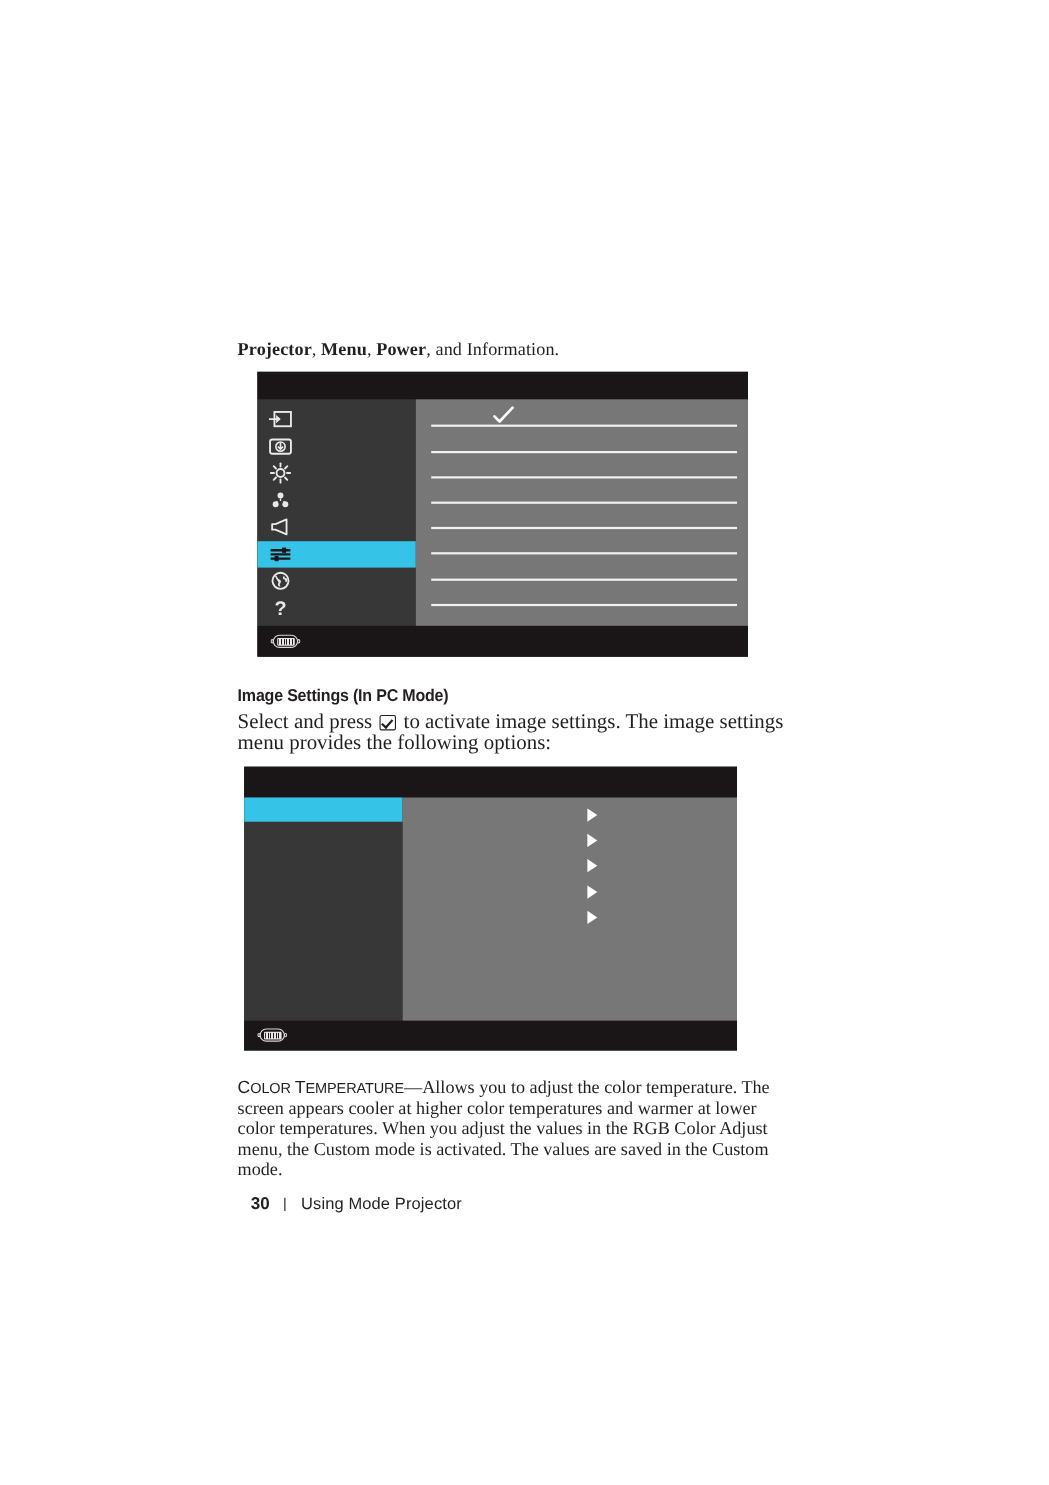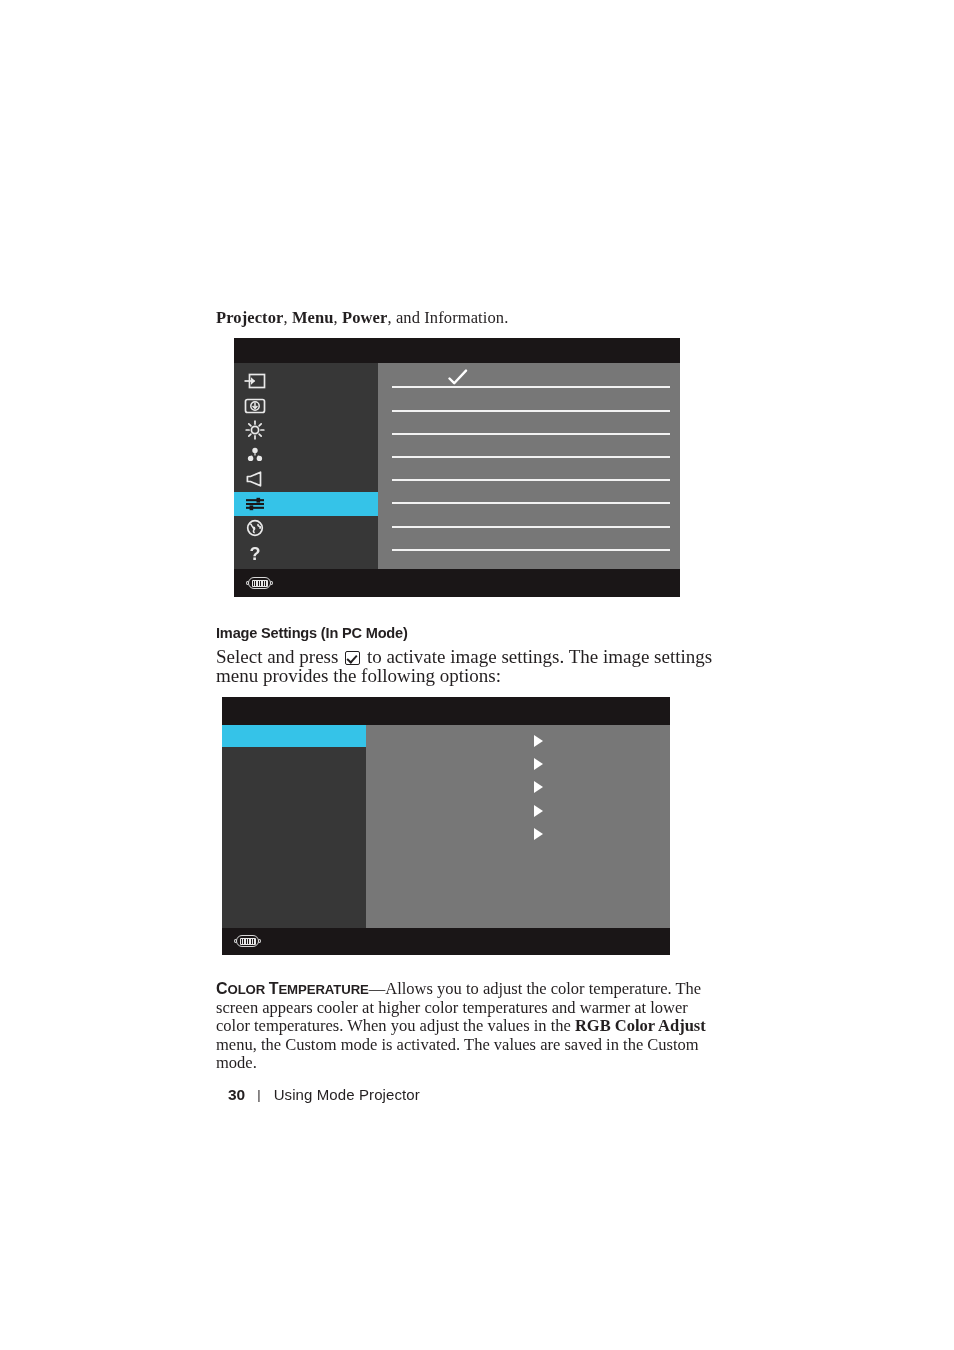--- a/index.html
+++ b/index.html
@@ -58,25 +58,25 @@
   }
 
   .para-2 {
     position: absolute;
     left: 216px;
     top: 980px;
     width: 490px;
     font-size: 16.5px;
     line-height: 18.2px;
   }
-  .para-2 b { font-weight: bold; }
+  .para-2 b { font-weight: normal; }
 
   .smallcaps-term {
     font-family: "Liberation Sans", sans-serif;
-    font-weight: bold;
+    font-weight: normal;
     font-size: 13.2px;
     letter-spacing: -0.1px;
     margin-top: 20px;
   }
   .smallcaps-term .cap { font-size: 16px; }
 
   
   .inline-check {
     display: inline-block;
     width: 15px;

